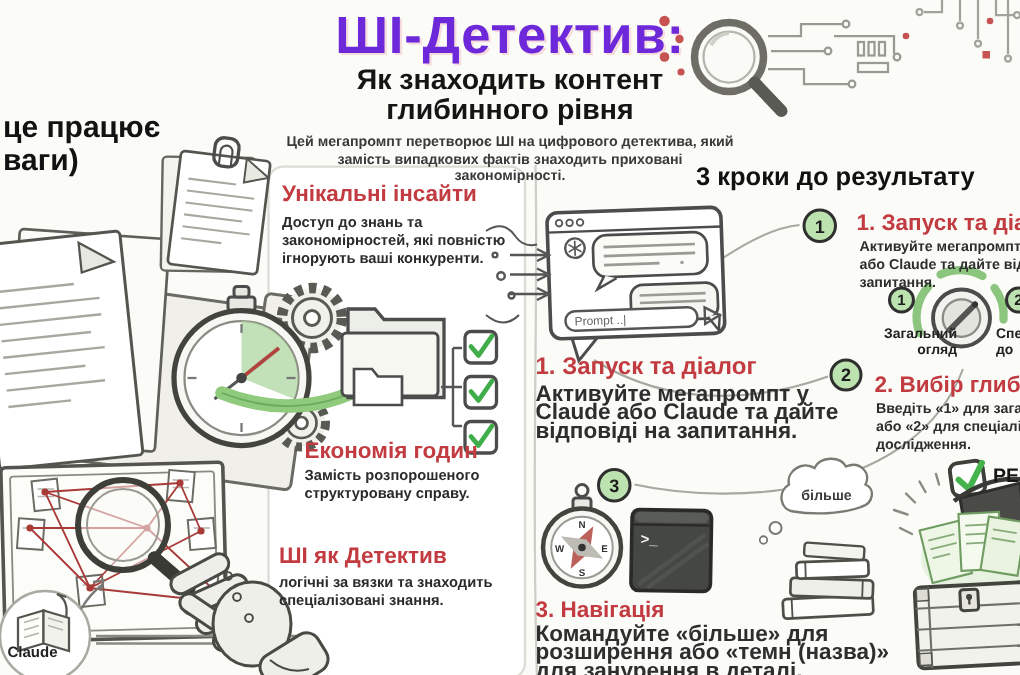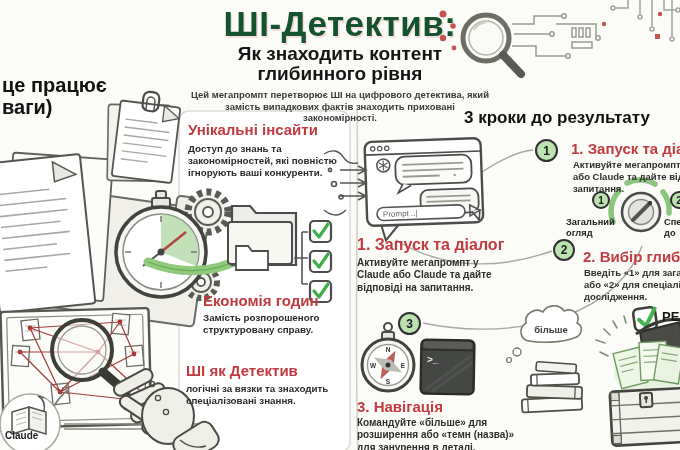--- a/index.html
+++ b/index.html
@@ -5,45 +5,45 @@
   html,body{margin:0;padding:0;}
   body{
     width:680px;height:450px;overflow:hidden;position:relative;
     background:#fbfbf8;font-family:"Liberation Sans",sans-serif;
     -webkit-font-smoothing:antialiased;
   }
   .abs{position:absolute;}
   .nowrap{white-space:nowrap;}
   #title-block{left:190px;top:4px;width:300px;text-align:center;}
   .main-title{
-    font-size:35px;font-weight:900;color:#14532d;letter-spacing:.5px;
+    font-size:35px;font-weight:900;color:#6d28d9;letter-spacing:.5px;
     text-shadow:1.5px 1.5px 0 rgba(234,109,126,.22);line-height:40px;
   }
   .subtitle{font-size:19px;font-weight:800;color:#151515;line-height:20px;}
   .desc{font-size:9.5px;font-weight:700;color:#3a3a3a;line-height:11.5px;margin-top:5px;}
   #left-heading{left:2px;top:74px;font-size:20px;font-weight:800;color:#121212;line-height:22px;}
   .benefit-title{color:#c23b40;font-size:15px;font-weight:800;}
   .benefit-text{font-size:9.8px;font-weight:700;color:#2b2b2b;line-height:12px;}
   #steps-heading{left:464px;top:108px;font-size:17px;font-weight:800;color:#111;}
   .step-title{color:#c23b40;font-size:15px;font-weight:800;}
   .step-text{font-size:9.5px;font-weight:700;color:#2e2e2e;line-height:11.8px;}
   #s1m-title{font-size:16px;}
-  #s1m-text,#s3-text{font-size:10px;line-height:12.3px;}
+  #s1m-text,#s3-text{font-size:15px;line-height:12.3px;}
   .gc{
     position:absolute;border-radius:50%;background:#bce2b0;border:2px solid #2f2f2f;
     display:flex;align-items:center;justify-content:center;
     font-weight:800;color:#1d1d1d;box-sizing:border-box;
   }
   #c1{left:535px;top:139px;width:23px;height:23px;font-size:12px;}
   #c2{left:553px;top:239px;width:22px;height:22px;font-size:12px;}
   #c3{left:398px;top:312px;width:23px;height:23px;font-size:12px;}
   #dial-c1{left:592px;top:191px;width:18px;height:18px;font-size:10px;}
   #dial-c2{left:670px;top:191px;width:18px;height:18px;font-size:10px;}
   .dial-label{font-size:9.3px;font-weight:700;color:#222;line-height:11px;}
-  #dial-left{left:566px;top:217px;width:72px;text-align:left;}
+  #dial-left{left:566px;top:217px;width:72px;text-align:right;}
   #dial-right{left:664px;top:217px;}
   #result-label{left:662px;top:309px;font-size:13px;font-weight:800;color:#161616;}
   #badge-label{left:5px;top:430px;font-size:10px;font-weight:700;color:#222;}
   svg text{font-family:"Liberation Sans",sans-serif;}
 </style>
 </head>
 <body>
 
 <svg width="680" height="450" viewBox="0 0 680 450" style="position:absolute;left:0;top:0">
 

